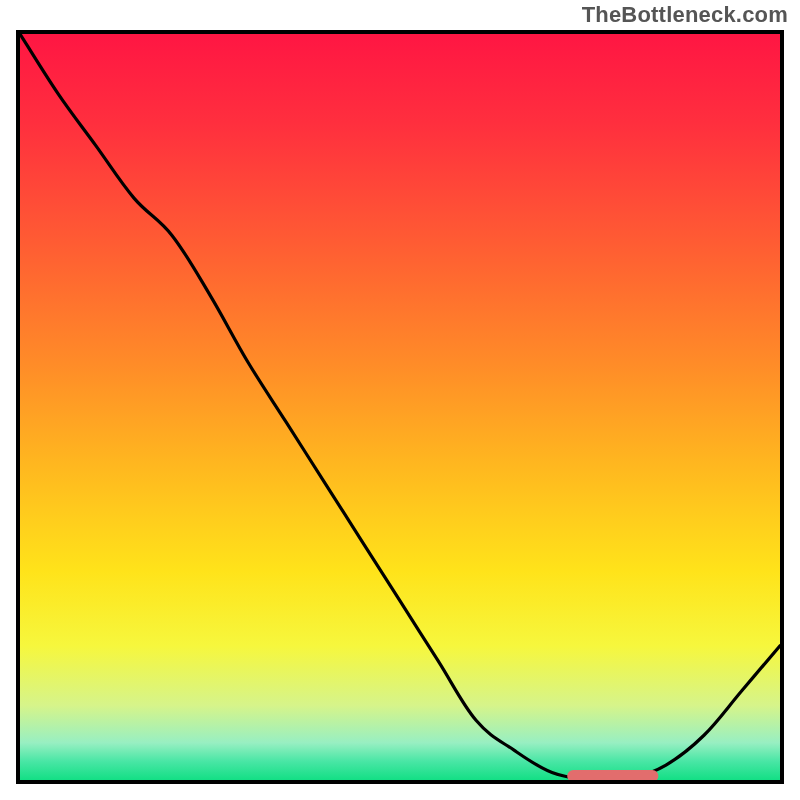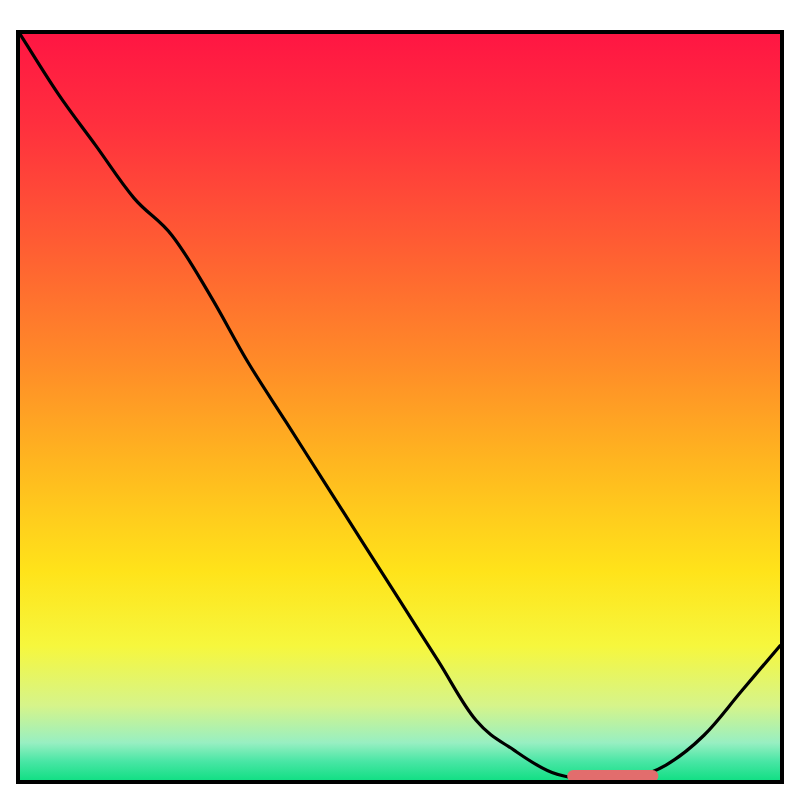--- a/index.html
+++ b/index.html
@@ -61,20 +61,21 @@
     height: 100%;
     z-index: 5;
     pointer-events: none;
   }
 </style>
 </head>
 <body>
 
 <div class="frame">
 
+  <div class="watermark">TheBottleneck.com</div>
 
   <div class="plot-border">
     <div class="plot-area">
 
       <svg id="bg-svg" class="curve-svg" viewBox="0 0 760 746" preserveAspectRatio="none">
         <defs>
           <linearGradient id="bgGrad" x1="0" y1="0" x2="0" y2="1">
               <stop offset="0%" stop-color="#ff1643"></stop>
               <stop offset="12%" stop-color="#ff2f3e"></stop>
               <stop offset="28.000000000000004%" stop-color="#ff5c33"></stop>

